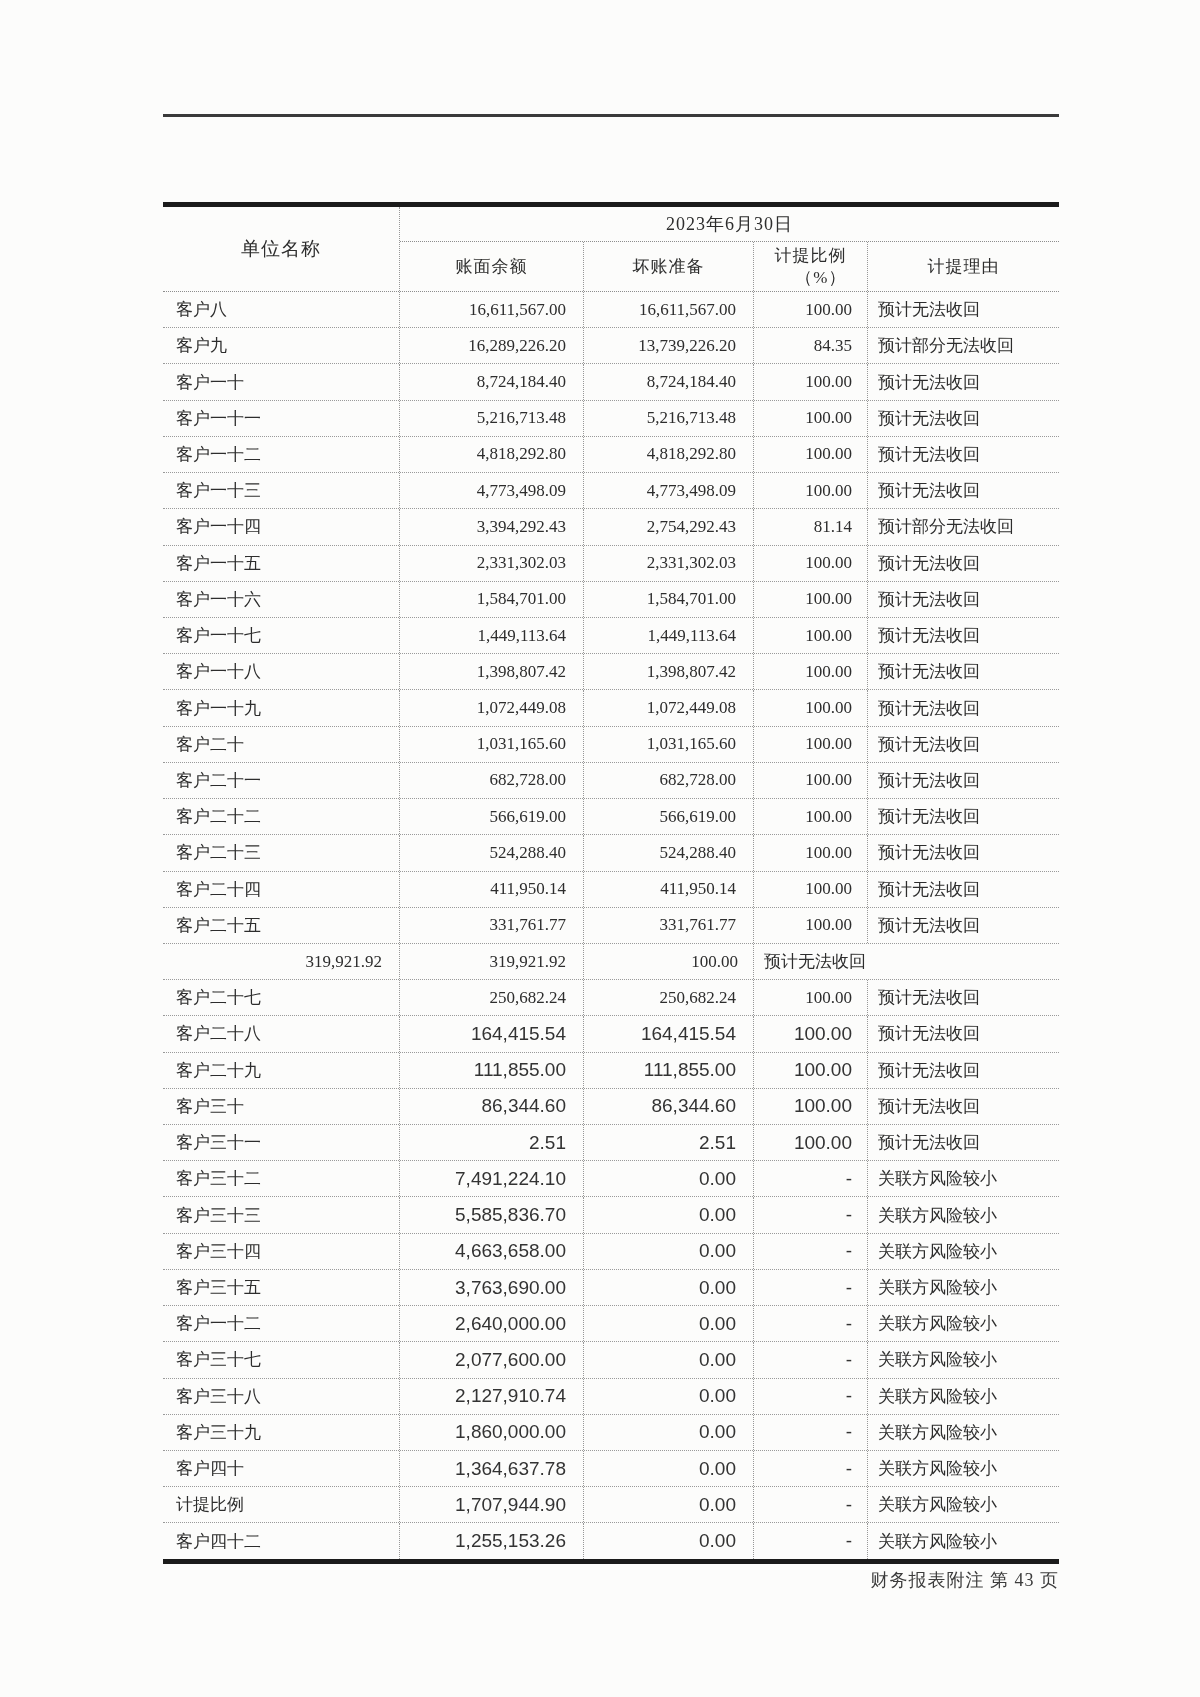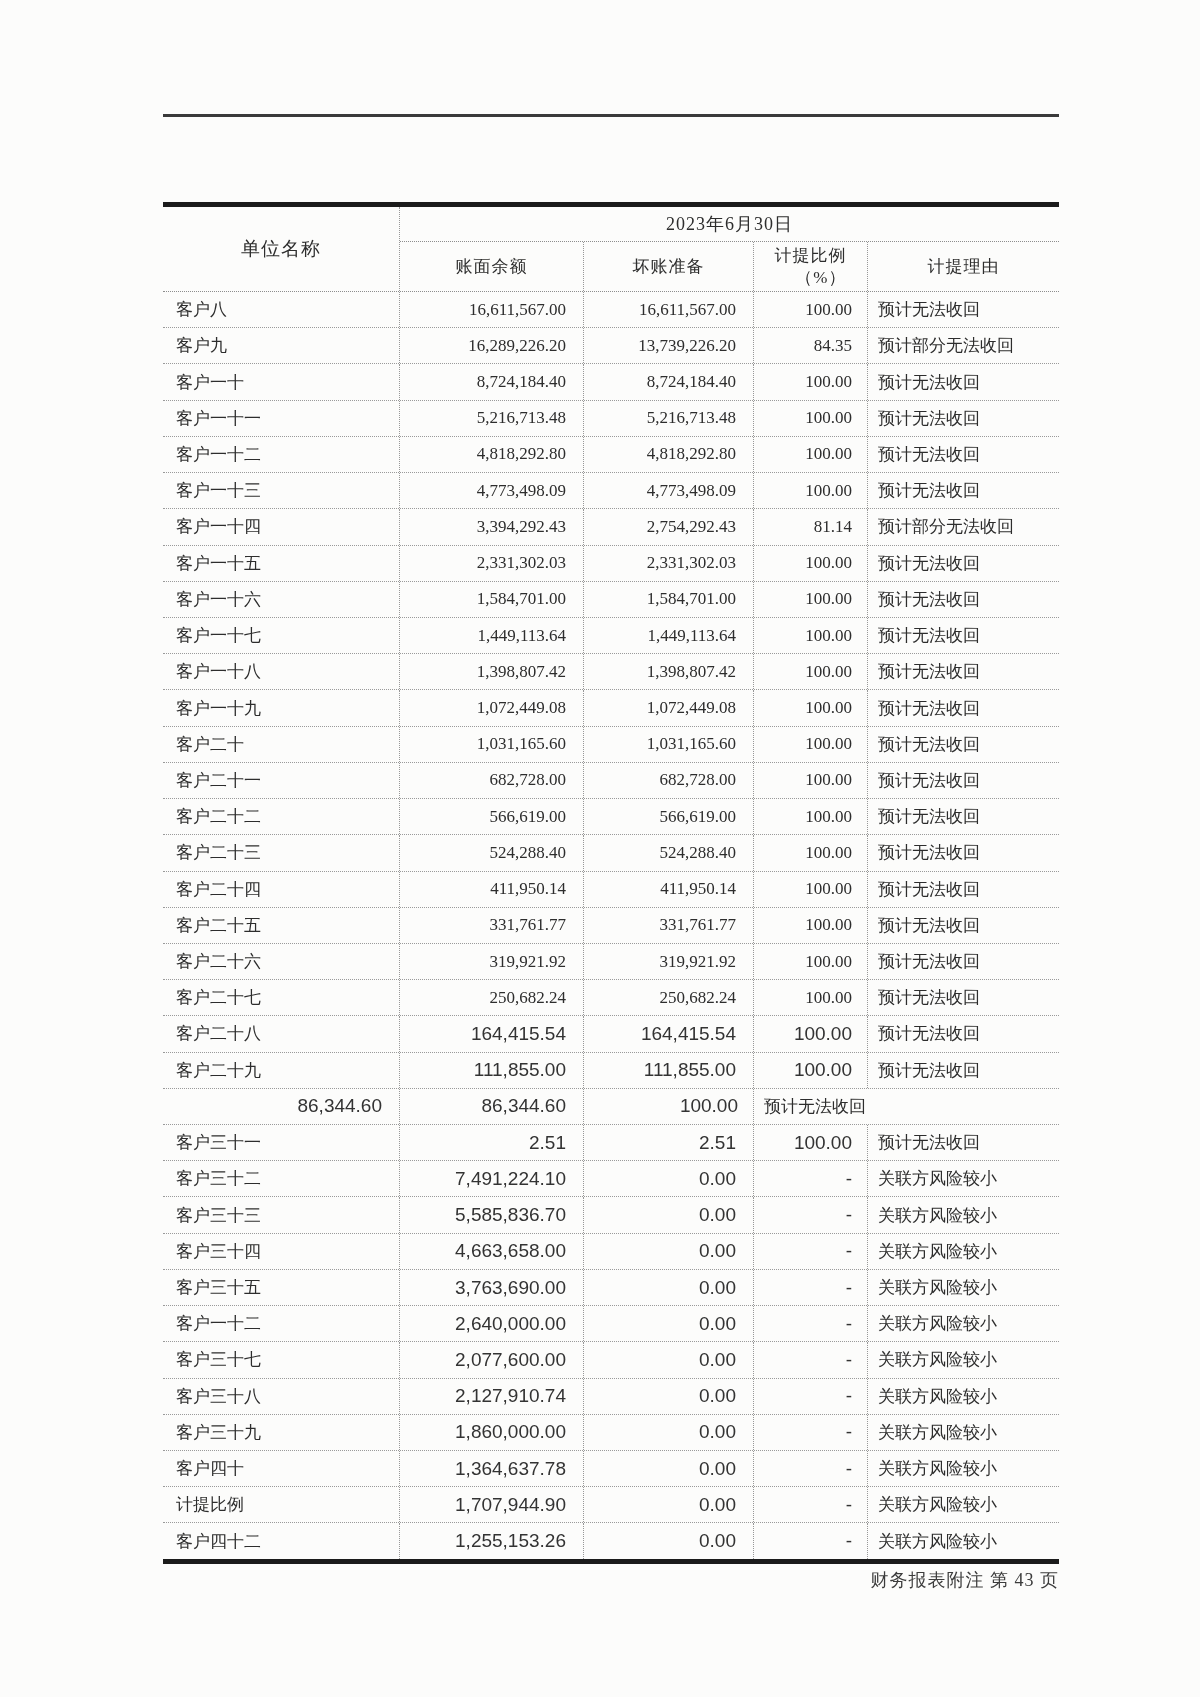--- a/index.html
+++ b/index.html
@@ -234,21 +234,20 @@
           <div class="cell c-reason">预计无法收回</div>
         </div>
         <div class="trow grid-cols">
           <div class="cell c-name">客户二十五</div>
           <div class="cell c-num">331,761.77</div>
           <div class="cell c-num">331,761.77</div>
           <div class="cell c-ratio">100.00</div>
           <div class="cell c-reason">预计无法收回</div>
         </div>
         <div class="trow grid-cols">
-          <div class="cell c-name">客户二十六</div>
           <div class="cell c-num">319,921.92</div>
           <div class="cell c-num">319,921.92</div>
           <div class="cell c-ratio">100.00</div>
           <div class="cell c-reason">预计无法收回</div>
         </div>
         <div class="trow grid-cols">
           <div class="cell c-name">客户二十七</div>
           <div class="cell c-num">250,682.24</div>
           <div class="cell c-num">250,682.24</div>
           <div class="cell c-ratio">100.00</div>
@@ -262,20 +261,21 @@
           <div class="cell c-reason">预计无法收回</div>
         </div>
         <div class="trow grid-cols sans">
           <div class="cell c-name">客户二十九</div>
           <div class="cell c-num">111,855.00</div>
           <div class="cell c-num">111,855.00</div>
           <div class="cell c-ratio">100.00</div>
           <div class="cell c-reason">预计无法收回</div>
         </div>
         <div class="trow grid-cols sans">
+          <div class="cell c-name">客户三十</div>
           <div class="cell c-num">86,344.60</div>
           <div class="cell c-num">86,344.60</div>
           <div class="cell c-ratio">100.00</div>
           <div class="cell c-reason">预计无法收回</div>
         </div>
         <div class="trow grid-cols sans">
           <div class="cell c-name">客户三十一</div>
           <div class="cell c-num">2.51</div>
           <div class="cell c-num">2.51</div>
           <div class="cell c-ratio">100.00</div>

